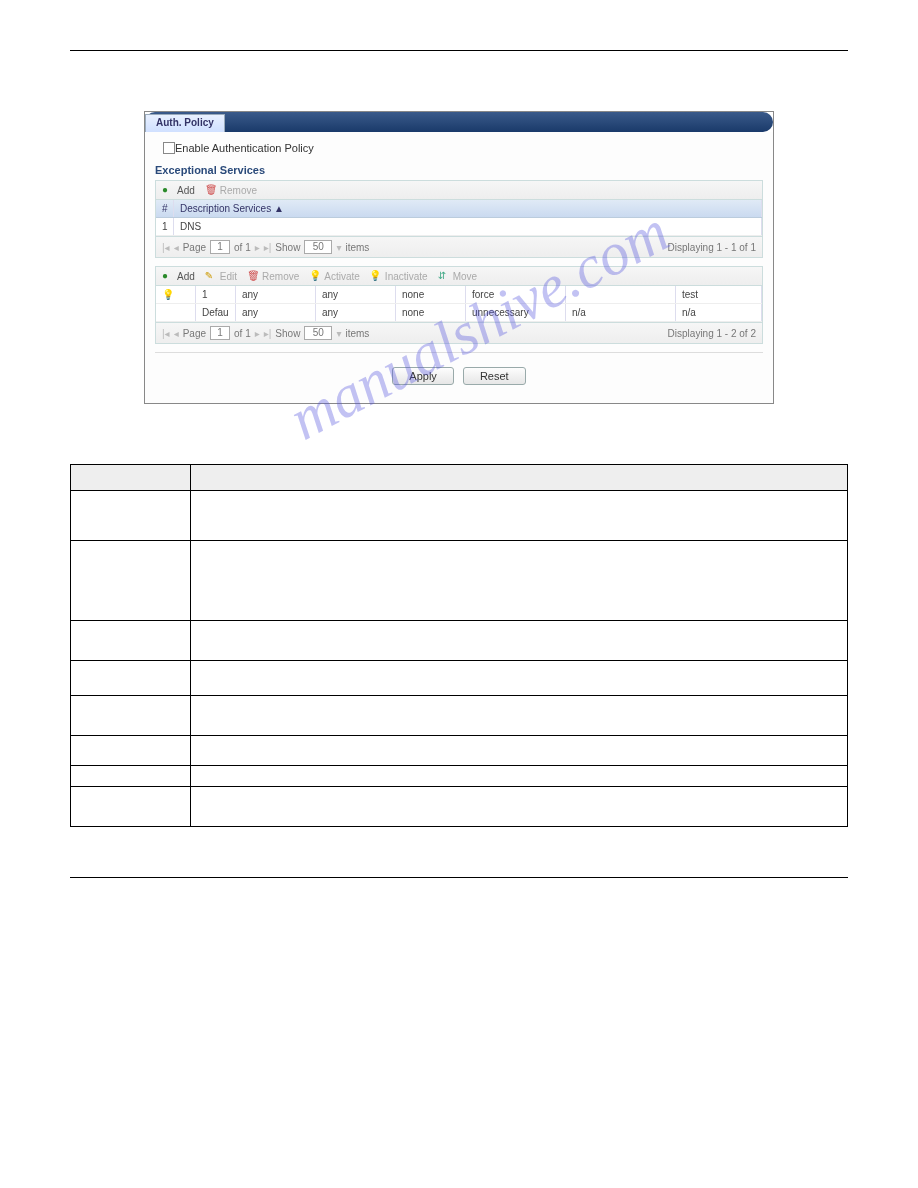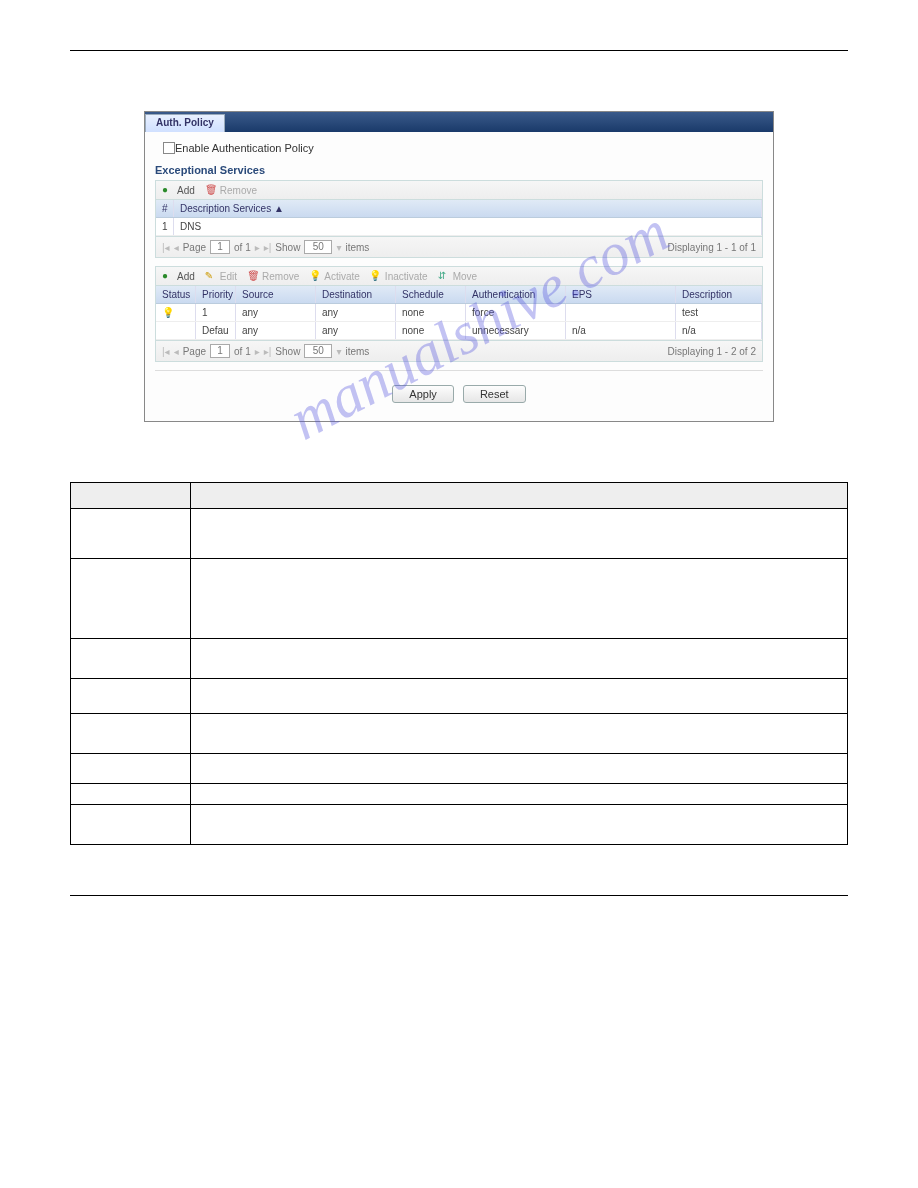--- a/index.html
+++ b/index.html
@@ -15,20 +15,21 @@
   .hr-top { border-top: 1px solid #000; margin-bottom: 60px; }
   .screenshot {
     border: 1px solid #888;
     margin: 0 auto 60px;
     width: 630px;
   }
   .tab-bar {
     background: linear-gradient(#3a5a8a, #1a3a6a);
     height: 20px;
     display: flex;
+    border-radius: 10px;
   }
   .tab-active {
     background: linear-gradient(#e8f0ff, #d0e0ff);
     border: 1px solid #9ab;
     border-bottom: none;
     padding: 2px 10px;
     color: #336;
     font-weight: bold;
     font-size: 10px;
     height: 18px;
@@ -243,30 +244,20 @@
             </span>
           <span class="item disabled">
               <span class="icon icon-inact">💡</span>
               <span>Inactivate</span>
             </span>
           <span class="item disabled">
               <span class="icon icon-move">⇵</span>
               <span>Move</span>
             </span>
         </div>
-        <div class="grid-head">
-          <div class="c0">Status</div>
-          <div class="c1">Priority</div>
-          <div class="c2">Source</div>
-          <div class="c3">Destination</div>
-          <div class="c4">Schedule</div>
-          <div class="c5">Authentication</div>
-          <div class="c6">EPS</div>
-          <div class="c7">Description</div>
-        </div>
         <div class="grid-row">
           <div class="c0 bulb">💡</div>
           <div class="c1">1</div>
           <div class="c2">any</div>
           <div class="c3">any</div>
           <div class="c4">none</div>
           <div class="c5">force</div>
           <div class="c6"></div>
           <div class="c7">test</div>
         </div>

